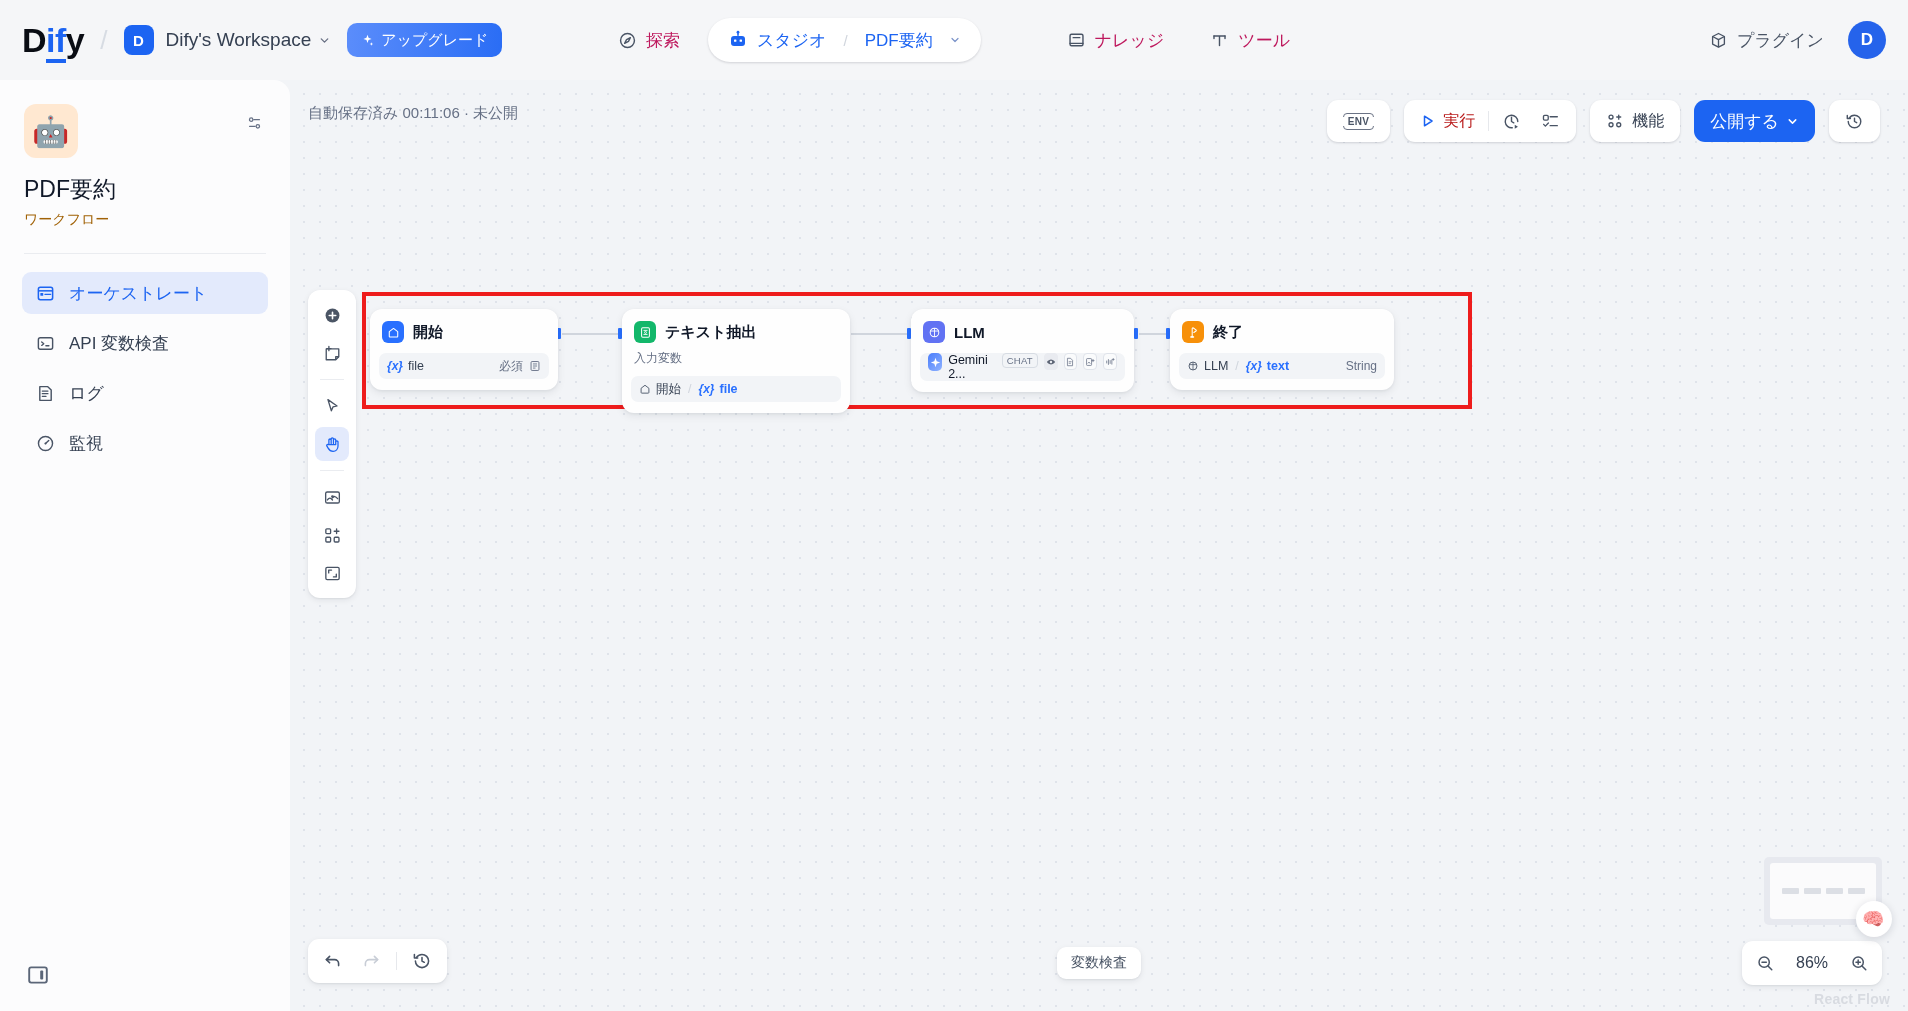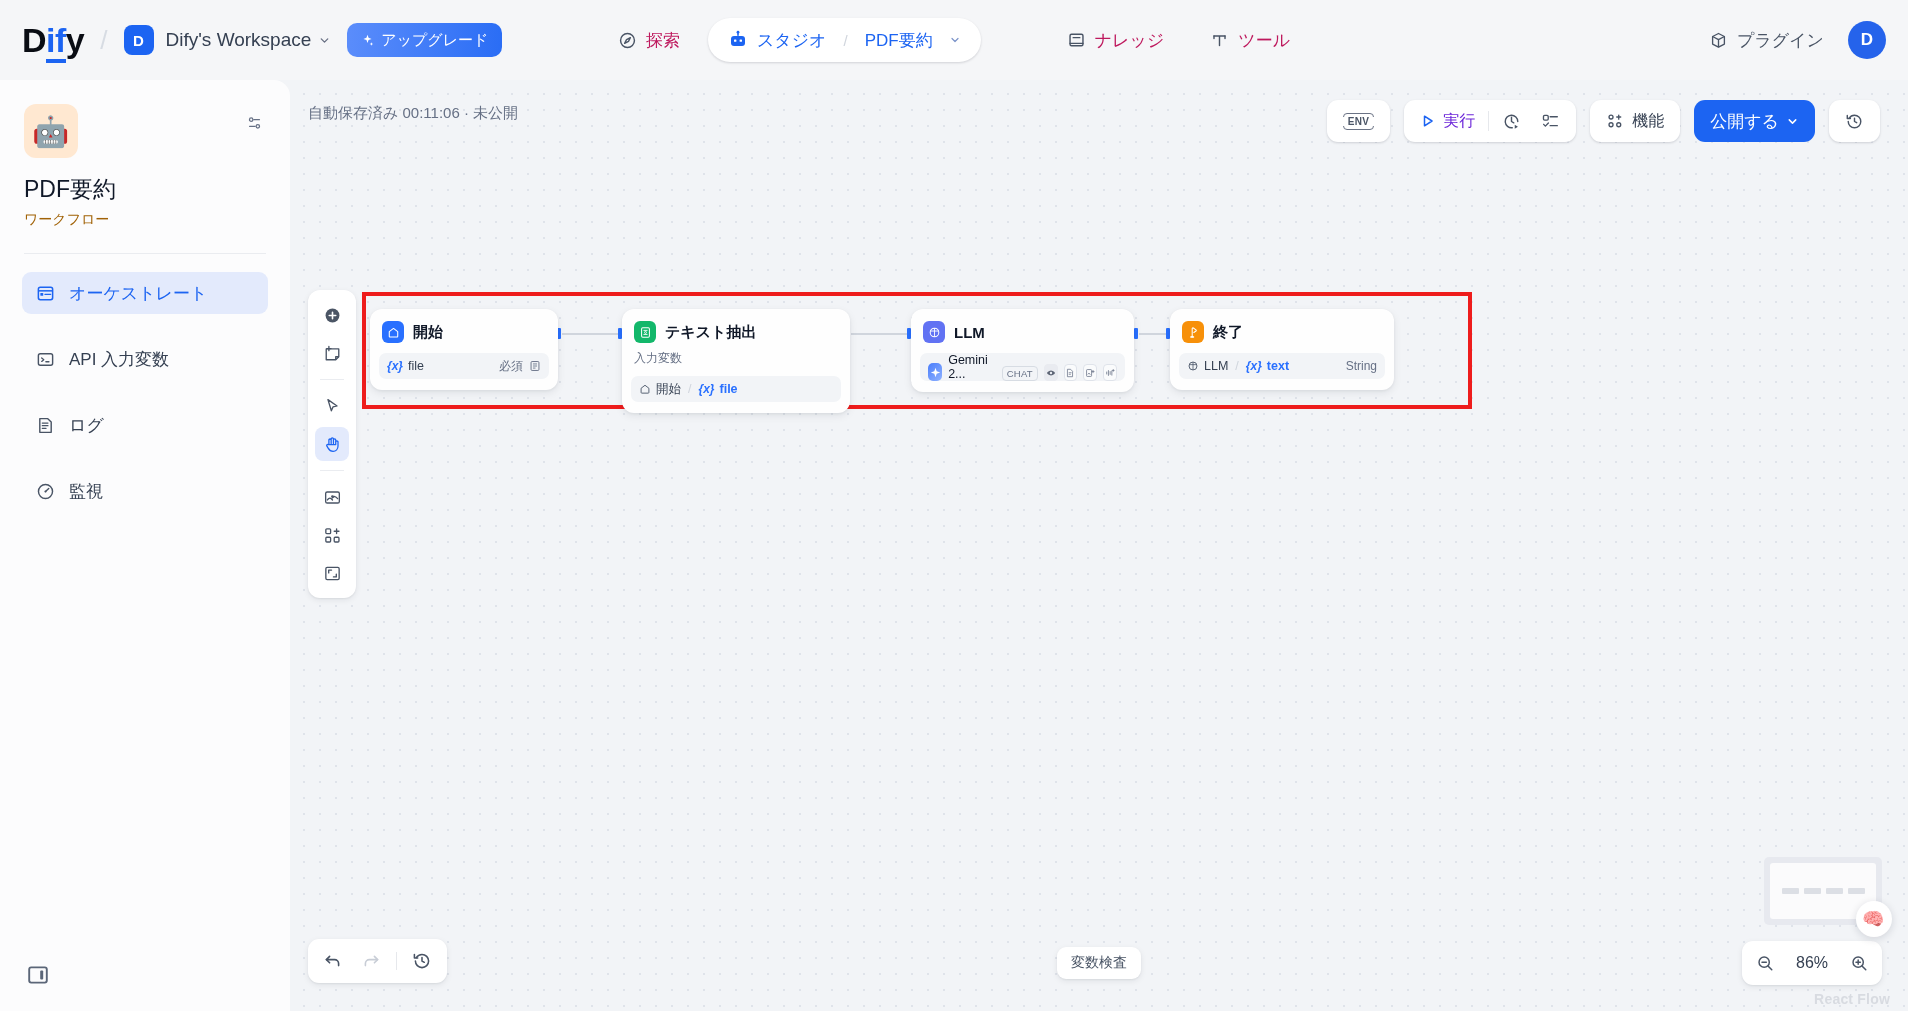--- a/index.html
+++ b/index.html
@@ -82,21 +82,21 @@
   .app-icon {
     width: 54px; height: 54px; border-radius: 12px; background: #ffe8d1;
     display: flex; align-items: center; justify-content: center; font-size: 30px;
   }
   .side-settings {
     position: absolute; right: 26px; top: 34px; cursor: pointer;
   }
   .app-title { font-size: 23px; color: #101828; margin-top: 16px; font-weight: 400; }
   .app-sub { font-size: 14px; color: #a16207; margin-top: 6px; }
   .side-div { height: 1px; background: #eaecf0; margin: 24px 24px 0 24px; }
-  .side-nav { padding: 18px 22px 0 22px; display: flex; flex-direction: column; gap: 24px; }
+  .side-nav { padding: 18px 22px 0 22px; display: flex; flex-direction: column; gap: 8px; }
   .side-item {
     height: 42px; border-radius: 9px; display: flex; align-items: center; gap: 14px;
     padding: 0 14px; font-size: 17px; color: #354052; cursor: pointer;
   }
   .side-item.active { background: #e3eafc; color: #1c64f2; }
   .side-bottom { position: absolute; left: 26px; bottom: 24px; cursor: pointer; }
 
   
   .canvas {
     position: absolute; left: 290px; top: 80px; width: 1618px; height: 931px;
@@ -118,21 +118,21 @@
   }
   .tb-card {
     height: 42px; background: #fff; border-radius: 11px; display: flex; align-items: center;
     box-shadow: 0 1px 3px rgba(16,24,40,.10), 0 1px 2px rgba(16,24,40,.06);
     padding: 0 6px;
   }
   .tb-btn {
     height: 32px; display: flex; align-items: center; gap: 7px; padding: 0 10px;
     border-radius: 8px; font-size: 16px; color: #354052; cursor: pointer;
   }
-  .tb-btn.blue { color: #6d28d9; }
+  .tb-btn.blue { color: #b91c1c; }
   .tb-div { width: 1px; height: 20px; background: #e6e8ec; margin: 0 3px; }
   .env-badge {
     border: 1.6px solid #6b7385; border-radius: 4px; font-size: 10px; font-weight: 700;
     padding: 2px 4px; color: #4b5566; letter-spacing: .3px; position: relative;
   }
   .env-badge::before, .env-badge::after {
     content: ""; position: absolute; top: 3px; bottom: 3px; width: 3px;
     background: #fff;
   }
   .env-badge::before { left: -2px; } .env-badge::after { right: -2px; }
@@ -182,21 +182,21 @@
   .node-sublabel { font-size: 12px; color: #667085; padding: 4px 3px 2px 3px; }
   .node-field {
     background: #f2f4f7; border-radius: 7px; height: 26px; margin-top: 7px;
     display: flex; align-items: center; padding: 0 8px; font-size: 12.5px; gap: 5px;
   }
   .xvar { color: #2970ff; font-style: italic; font-weight: 700; font-size: 12px; }
   .fname { color: #354052; font-size: 12.5px; }
   .fright { margin-left: auto; display: flex; align-items: center; gap: 6px; color: #667085; font-size: 12px; }
   .path-sep { color: #d0d5dd; margin: 0 2px; }
   .blue-t { color: #2970ff; font-weight: 600; font-size: 12.5px; }
-  .model-chip { display: flex; align-items: flex-end; gap: 6px; width: 100%; }
+  .model-chip { display: flex; align-items: flex-start; gap: 6px; width: 100%; }
   .model-ico {
     width: 18px; height: 18px; border-radius: 5px;
     background: linear-gradient(135deg,#4a7dfb 0%,#8fb2ff 100%);
     display: flex; align-items: center; justify-content: center; color: #fff; font-size: 11px;
   }
   .model-name { font-size: 12.5px; color: #101828; }
   .chat-tag {
     border: 1px solid #d7dce3; border-radius: 4px; font-size: 9.5px; color: #667085;
     padding: 1px 4px; letter-spacing: .2px;
   }
@@ -378,21 +378,21 @@
         <span>オーケストレート</span>
       </div>
       <div class="side-item">
         <span>
           <svg width="19" height="19" viewBox="0 0 20 20" fill="none">
               <rect x="2.5" y="4" width="15" height="12" rx="2" stroke="#495465" stroke-width="1.5"></rect>
               <path d="M6 8.4l2.2 1.8L6 12" stroke="#495465" stroke-width="1.4" stroke-linecap="round" stroke-linejoin="round"></path>
               <path d="M10.4 12.4h3.2" stroke="#495465" stroke-width="1.4" stroke-linecap="round"></path>
             </svg>
         </span>
-        <span>API 入力変数</span>
+        <span>API 変数検査</span>
       </div>
       <div class="side-item">
         <span>
           <svg width="19" height="19" viewBox="0 0 20 20" fill="none">
               <path d="M4 2.8h8.4l3.6 3.6v10.8H4z" stroke="#495465" stroke-width="1.5" stroke-linejoin="round"></path>
               <path d="M6.6 7.4h6M6.6 10.2h6M6.6 13h4" stroke="#495465" stroke-width="1.3" stroke-linecap="round"></path>
             </svg>
         </span>
         <span>ログ</span>
       </div>

